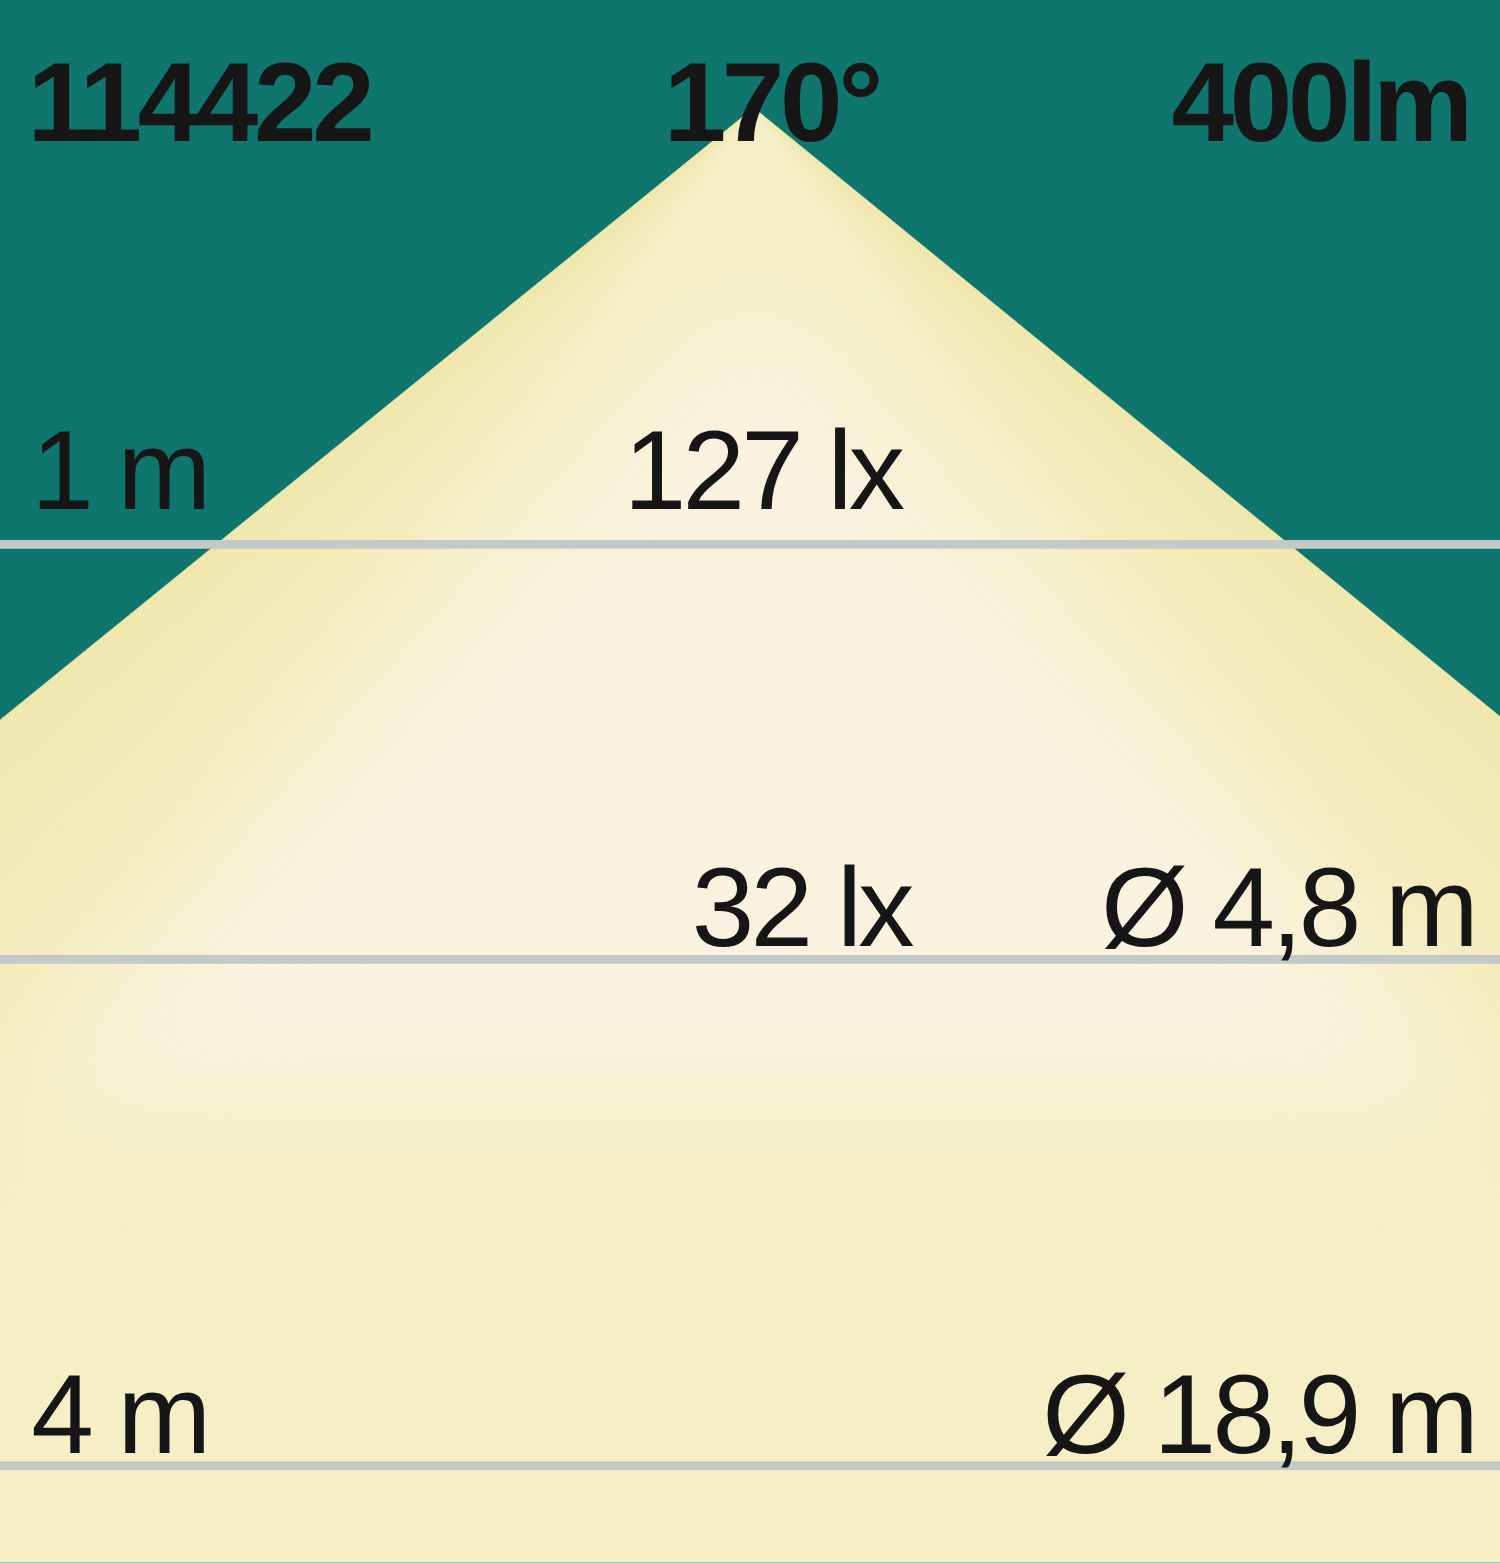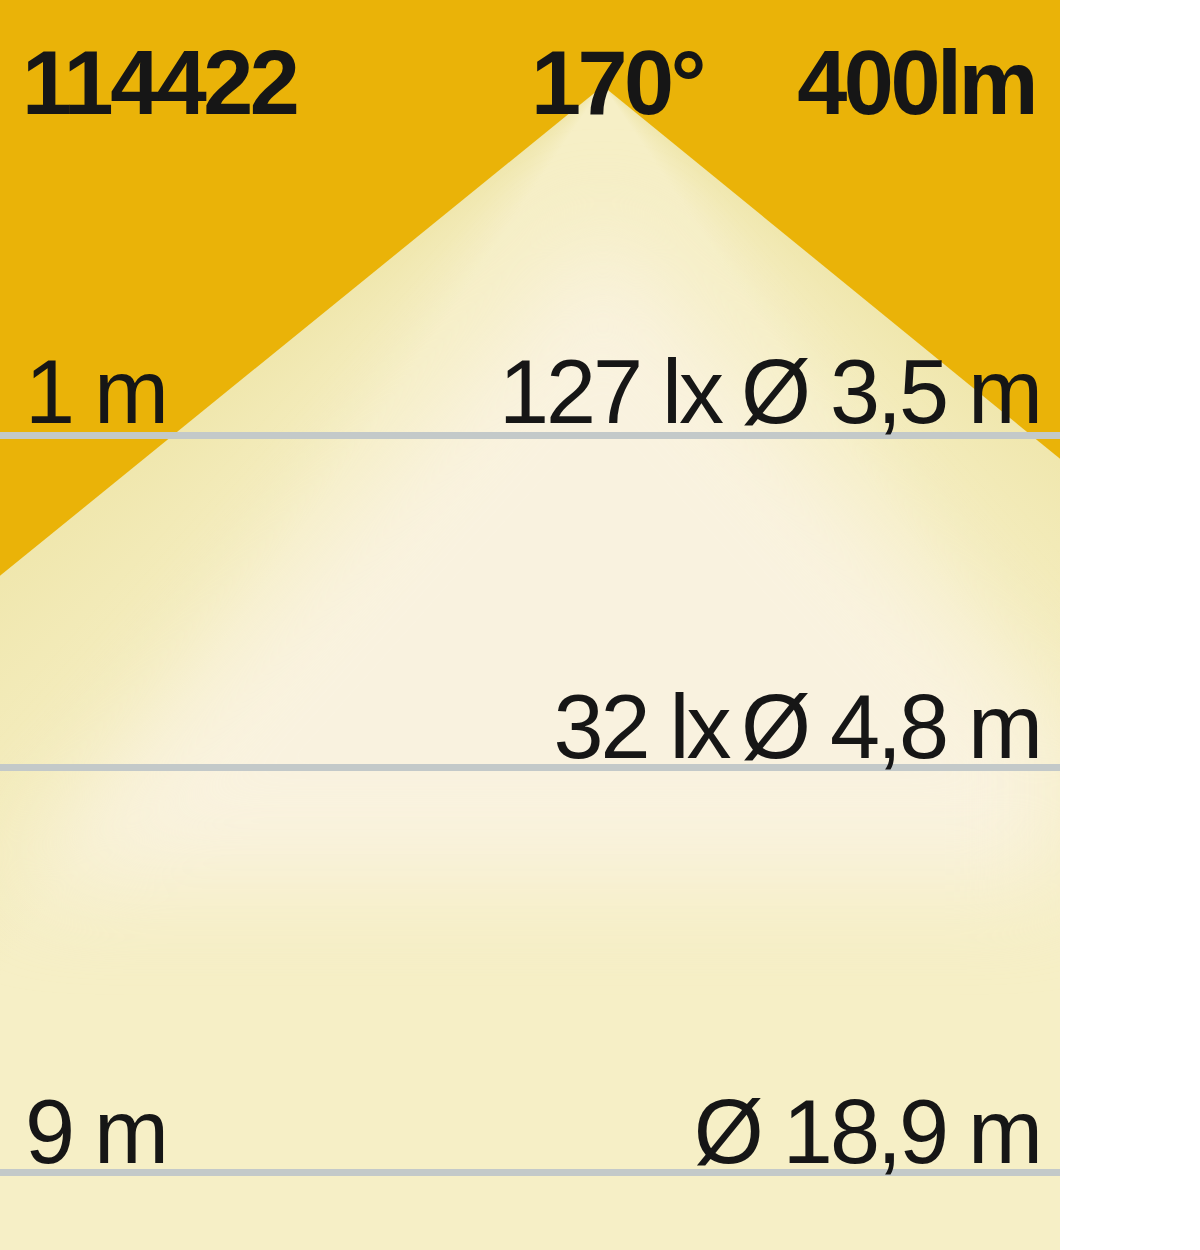--- a/index.html
+++ b/index.html
@@ -1,21 +1,21 @@
 <!DOCTYPE html>
 <html><head>
 <meta charset="utf-8">
 <title>Light beam diagram</title>
 <style>
   html, body { margin: 0; padding: 0; background: #ffffff; }
   .stage {
     position: relative;
-    width: 1060px;
+    width: 1200px;
     height: 1250px;
-    background: #eab308;
+    background: #0f766e;
     overflow: hidden;
     font-family: "Liberation Sans", sans-serif;
     color: #161616;
   }
 
   
   .beam {
     position: absolute;
     inset: 0;
     z-index: 1;
@@ -59,21 +59,21 @@
     letter-spacing: -3px;
     white-space: nowrap;
   }
   .bold { font-weight: bold; letter-spacing: -3.5px; }
   .center { transform: translateX(-50%); }
 
   .h-article { left: 22px;  top: 38px; }
   .h-angle   { left: 617px; top: 38px; }
   .h-flux    { right: 25px; top: 38px; margin-left: 10px; }
 
-  .r1 { top: 347px; text-align: center; }
+  .r1 { top: 332px; text-align: center; }
   .r2 { top: 682px; }
   .r3 { top: 1087px; }
 
   .c-dist { left: 25px; }
   .c-lux-1 { left: 610px; }
   .c-lux-2 { left: 600px; margin-left: 41px; }
   .c-lux-3 { left: 605px; }
   .c-dia  { right: 20px; }
 </style>
 </head>
@@ -90,21 +90,20 @@
   <div class="dline dline-1m"></div>
   <div class="dline dline-2m"></div>
   <div class="dline dline-3m"></div>
 
   <div class="cell bold h-article">114422</div>
   <div class="cell bold h-angle center">170°</div>
   <div class="cell bold h-flux">400lm</div>
 
   <div class="cell r1 c-dist">1 m</div>
   <div class="cell r1 c-lux-1 center">127 lx</div>
-  <div class="cell r1 c-dia">Ø 3,5 m</div>
 
   <div class="cell r2 c-lux-2 center">32 lx</div>
   <div class="cell r2 c-dia">Ø 4,8 m</div>
 
-  <div class="cell r3 c-dist">9 m</div>
+  <div class="cell r3 c-dist">4 m</div>
   <div class="cell r3 c-dia">Ø 18,9 m</div>
 
 </div>
 
 </body></html>

